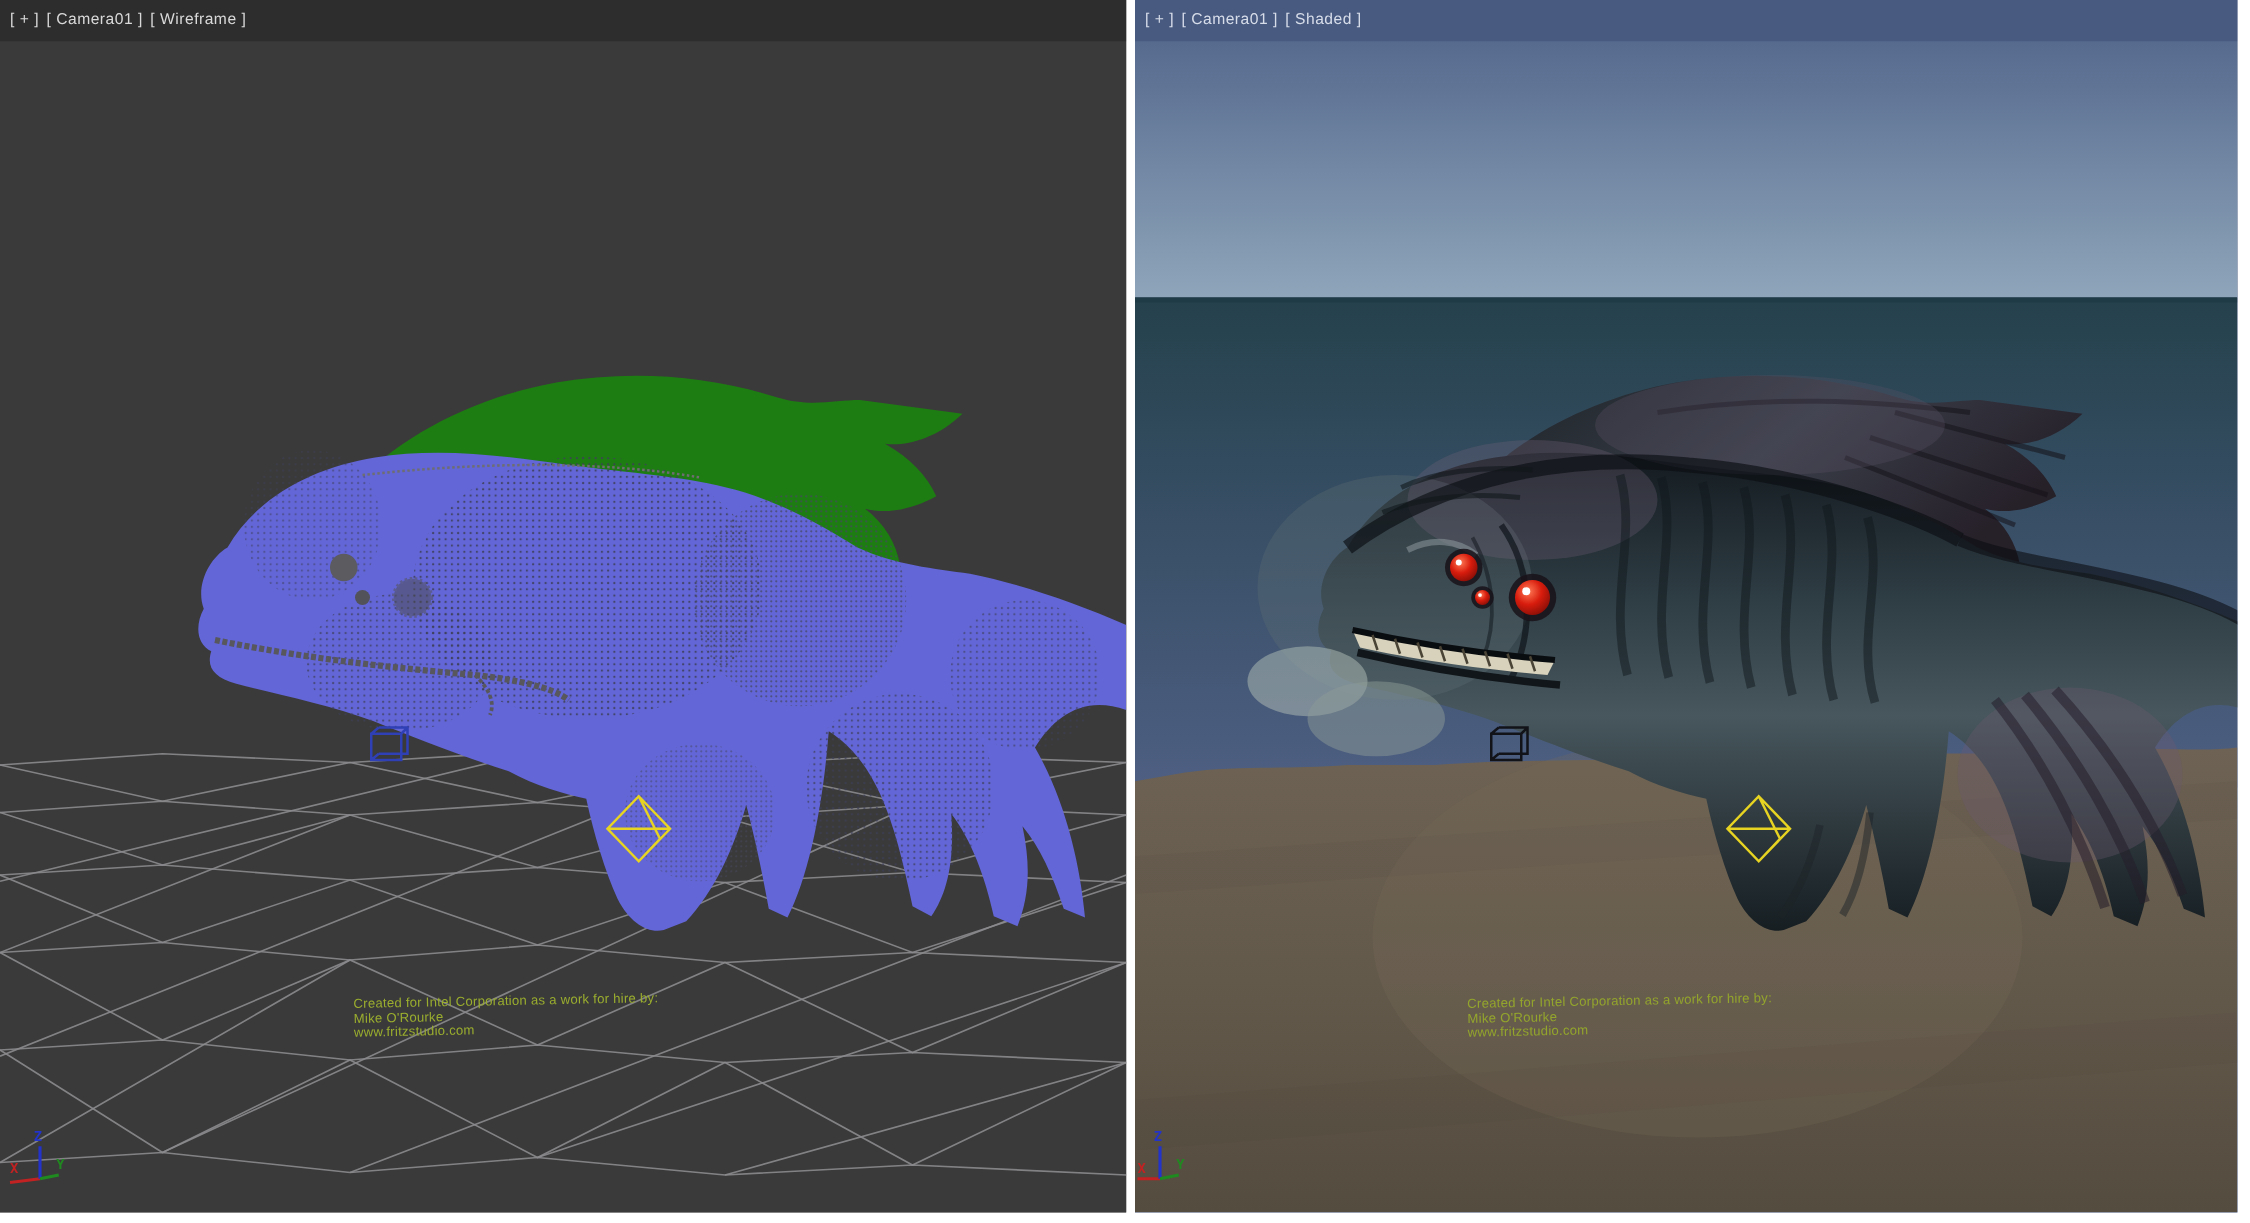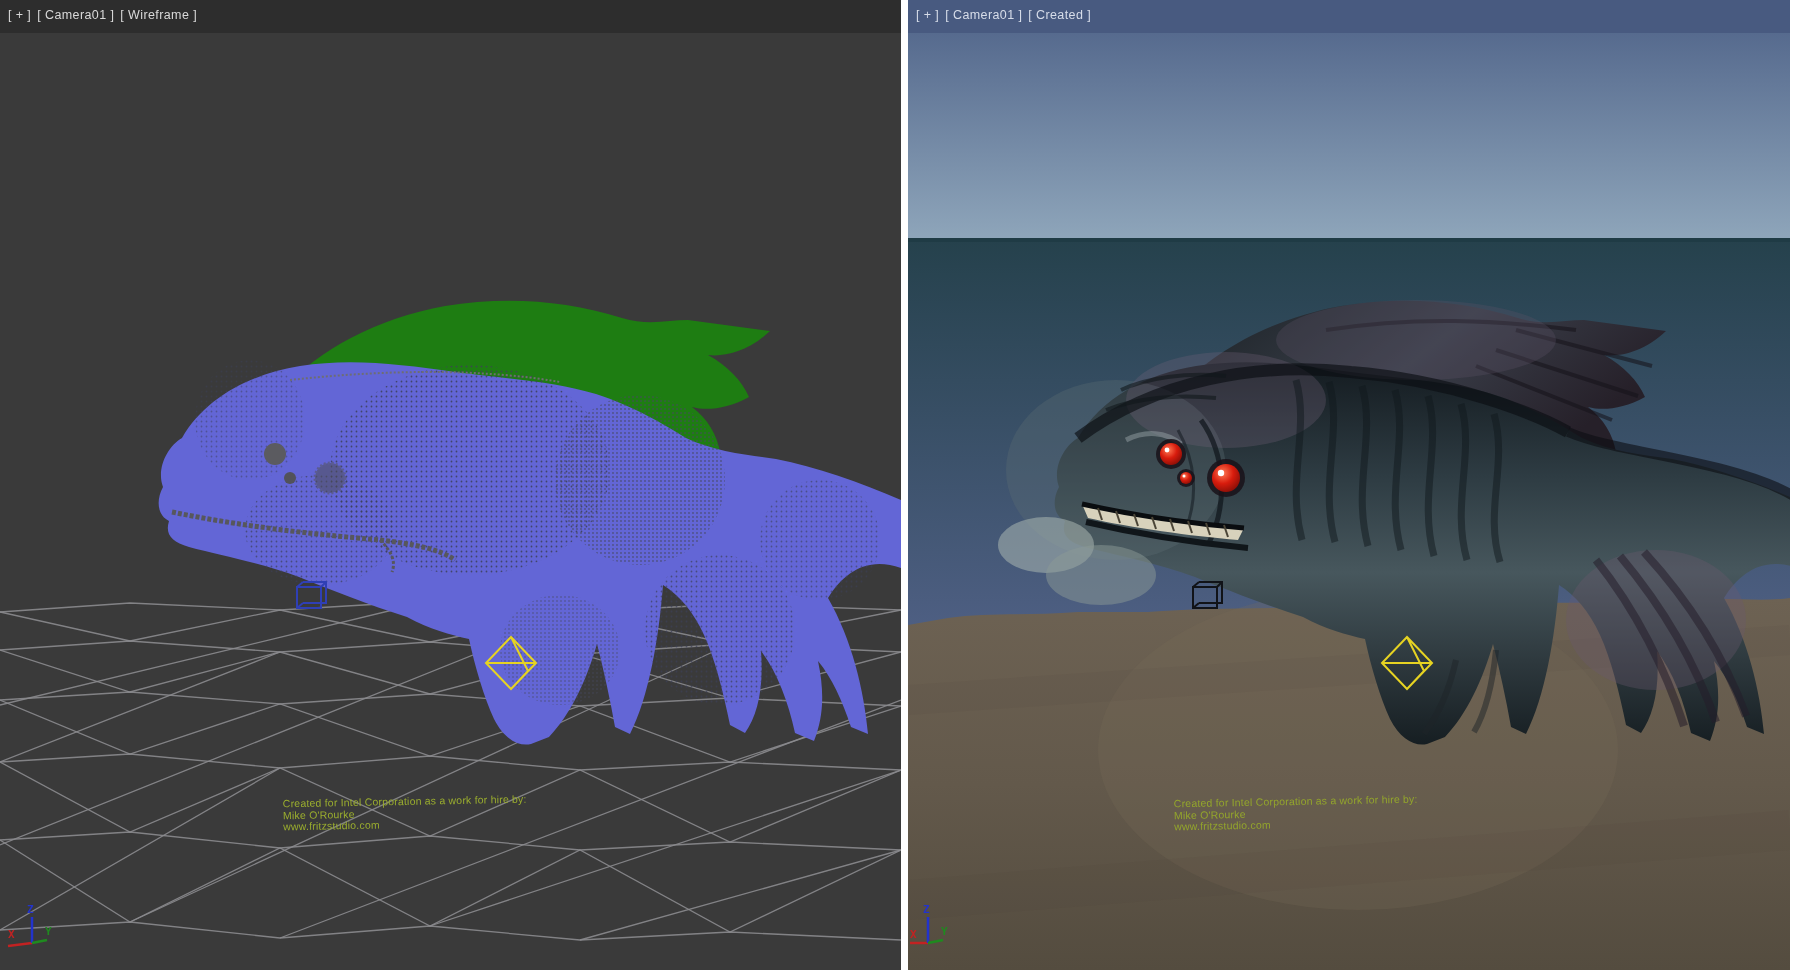--- a/index.html
+++ b/index.html
@@ -247,21 +247,21 @@
         <line x1="20" y1="943" x2="35" y2="940" stroke="#1f8a1f" stroke-width="2.5"></line>
         <text x="2" y="938" fill="#c22222" class="axis-label">X</text>
         <text x="15" y="913" fill="#2233cc" class="axis-label">Z</text>
         <text x="33" y="935" fill="#1f8a1f" class="axis-label">Y</text>
       </g>
     </svg>
 
     <div class="vp-label">
       <span>[ + ]</span>
       <span>[ Camera01 ]</span>
-      <span>[ Created ]</span>
+      <span>[ Shaded ]</span>
     </div>
 
     <div class="watermark">
       <div>Created for Intel Corporation as a work for hire by:</div>
       <div>Mike O'Rourke</div>
       <div>www.fritzstudio.com</div>
     </div>
   </section>
 
 </div>

